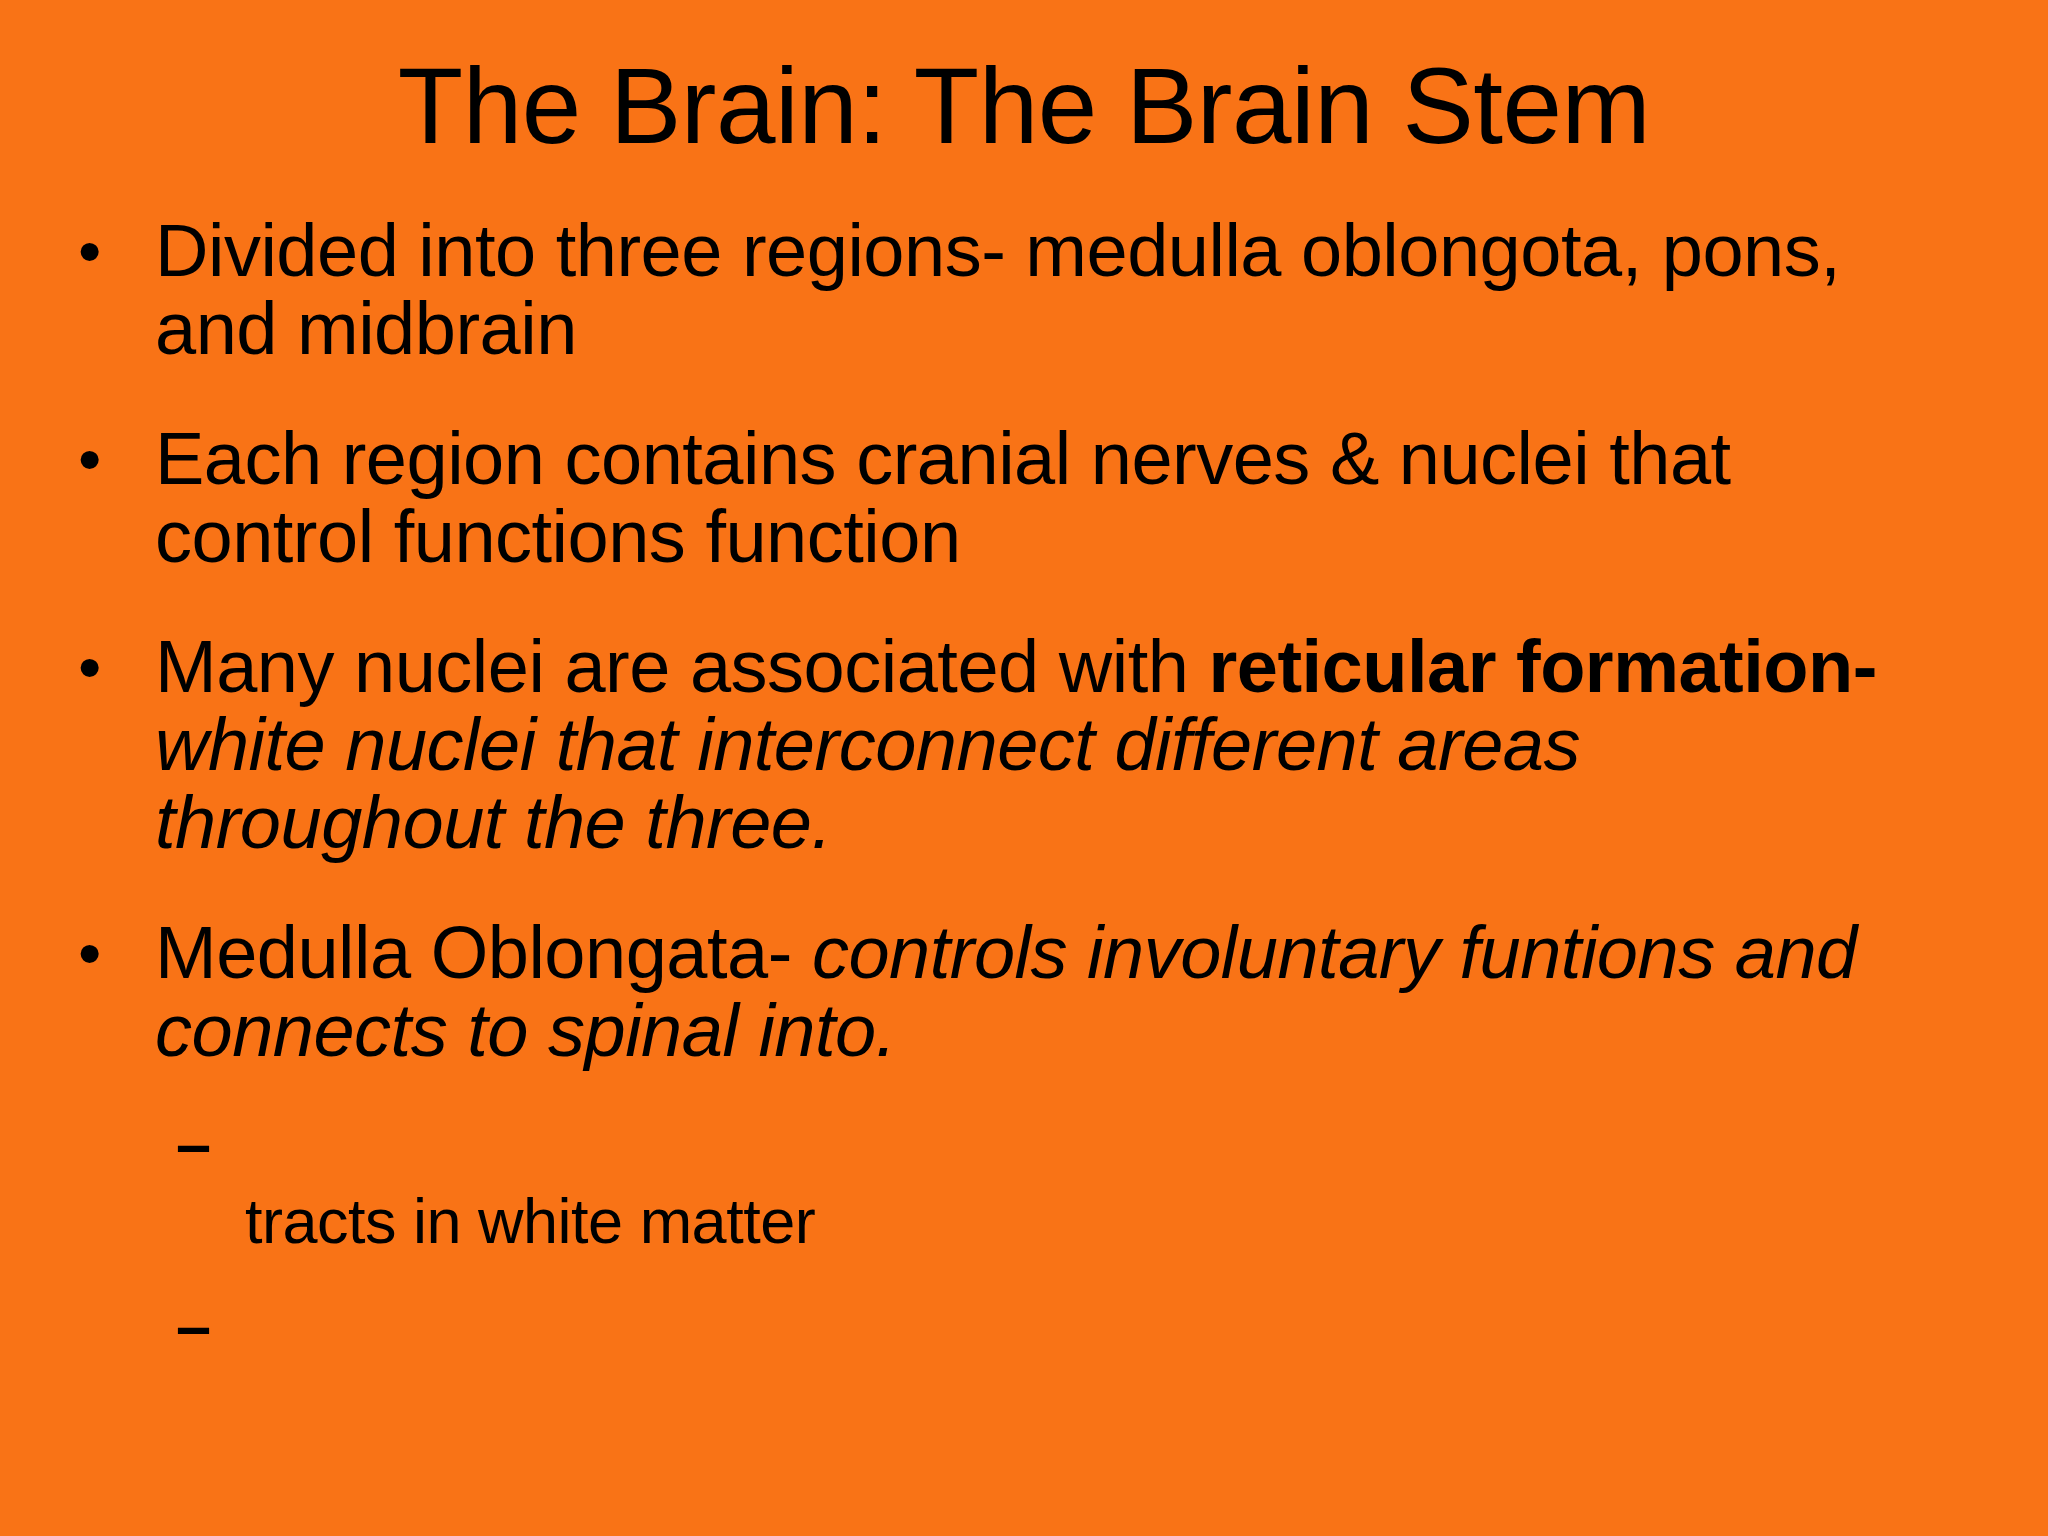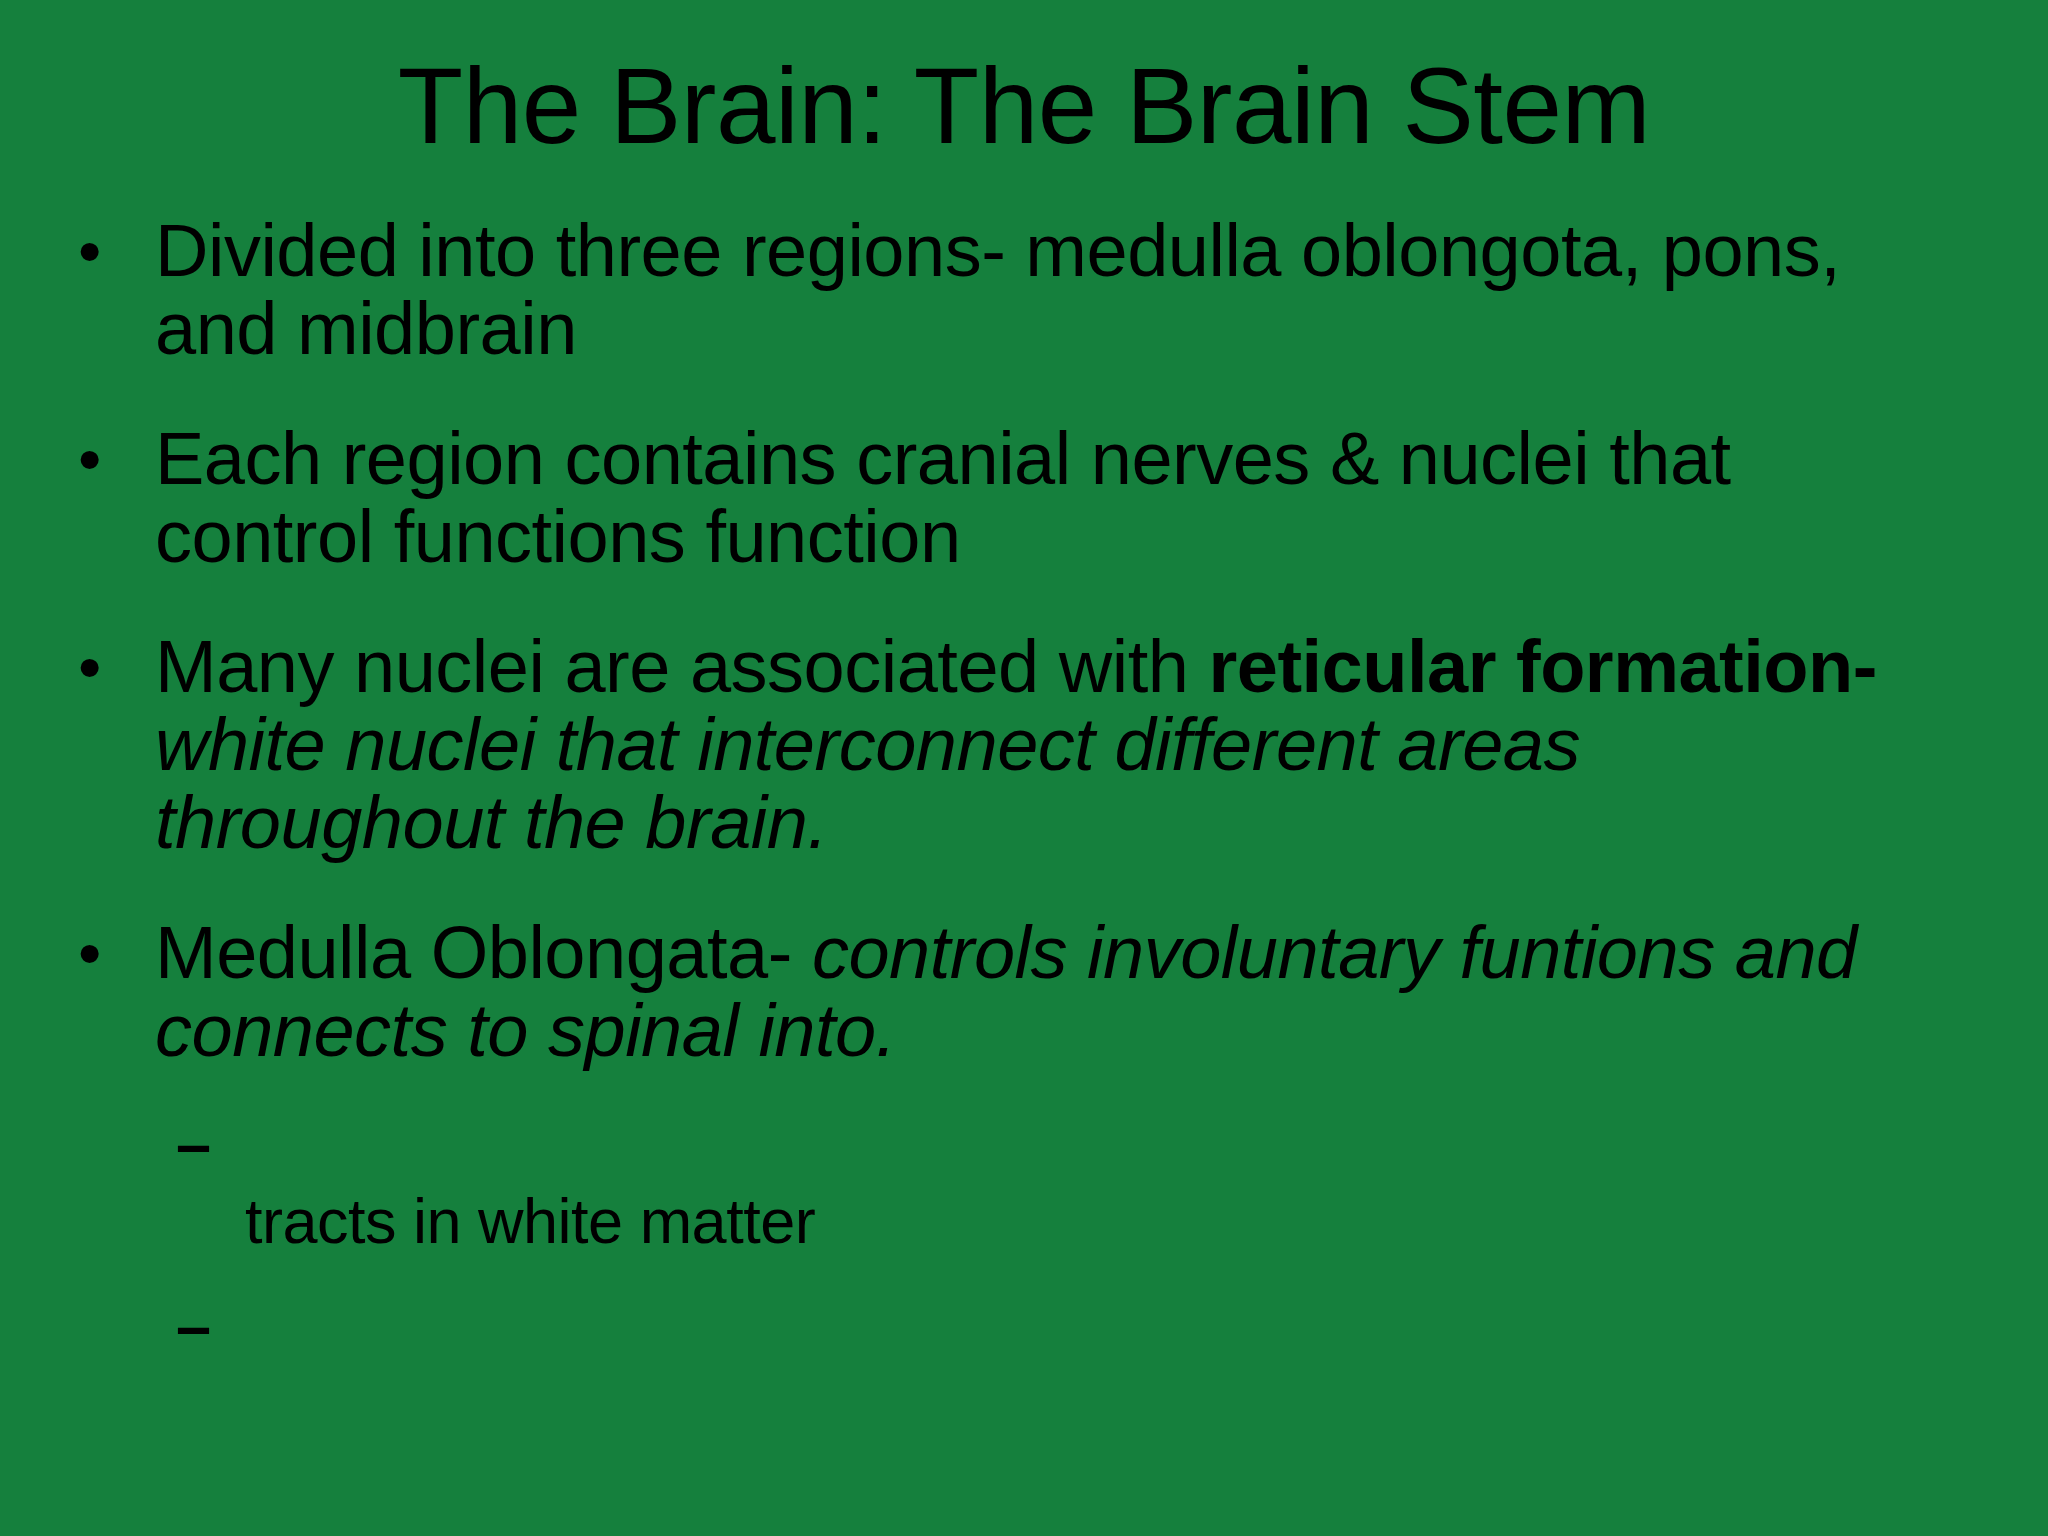--- a/index.html
+++ b/index.html
@@ -4,21 +4,21 @@
 <style>
   html, body {
     margin: 0;
     padding: 0;
     background: #ffffff;
   }
   .slide {
     position: relative;
     width: 2048px;
     height: 1536px;
-    background: #15803d;
+    background: #f97316;
     color: #000000;
     font-family: "Liberation Sans", sans-serif;
     overflow: hidden;
     letter-spacing: -0.5px;
   }
   .title {
     position: absolute;
     top: 42px;
     left: 0;
     right: 0;
@@ -79,21 +79,21 @@
       <div class="bullet l1">
         <span class="marker">•</span>
         <div class="text"><span class="run regular">Divided into three regions- medulla oblongota, pons,</span><br><span class="run regular">and midbrain</span></div>
       </div>
       <div class="bullet l1">
         <span class="marker">•</span>
         <div class="text"><span class="run regular">Each region contains cranial nerves &amp; nuclei that</span><br><span class="run regular">control functions function</span></div>
       </div>
       <div class="bullet l1">
         <span class="marker">•</span>
-        <div class="text"><span class="run regular">Many nuclei are associated with </span><span class="run bold">reticular formation-</span><br><span class="run italic">white nuclei that interconnect different areas</span><br><span class="run italic">throughout the brain.</span></div>
+        <div class="text"><span class="run regular">Many nuclei are associated with </span><span class="run bold">reticular formation-</span><br><span class="run italic">white nuclei that interconnect different areas</span><br><span class="run italic">throughout the three.</span></div>
       </div>
       <div class="bullet l1">
         <span class="marker">•</span>
         <div class="text"><span class="run regular">Medulla Oblongata- </span><span class="run italic">controls involuntary funtions and</span><br><span class="run italic">connects to spinal into.</span></div>
       </div>
       <div class="bullet l2">
         <span class="marker">–</span>
         <div class="text"><br><span class="run regular">tracts in white matter</span></div>
       </div>
       <div class="bullet l2">

